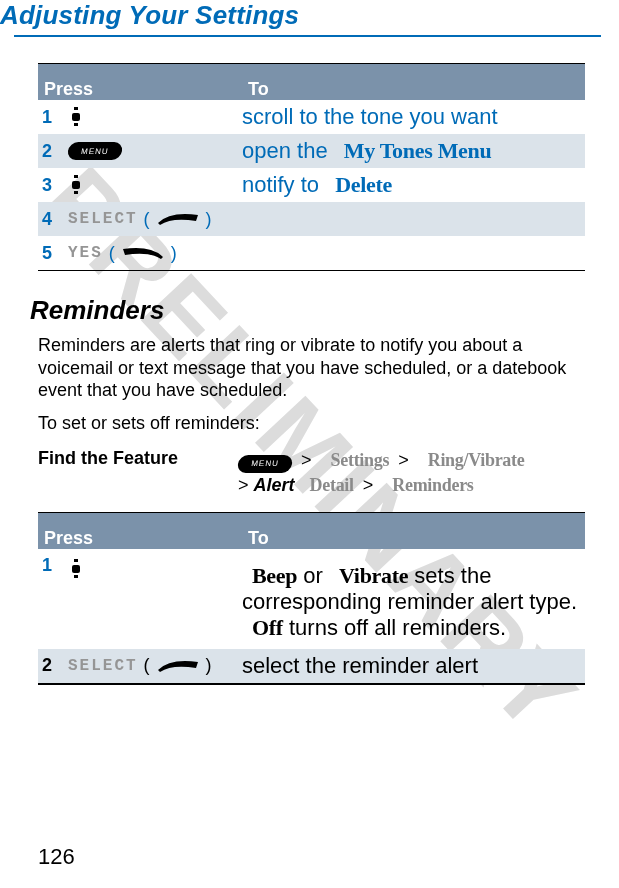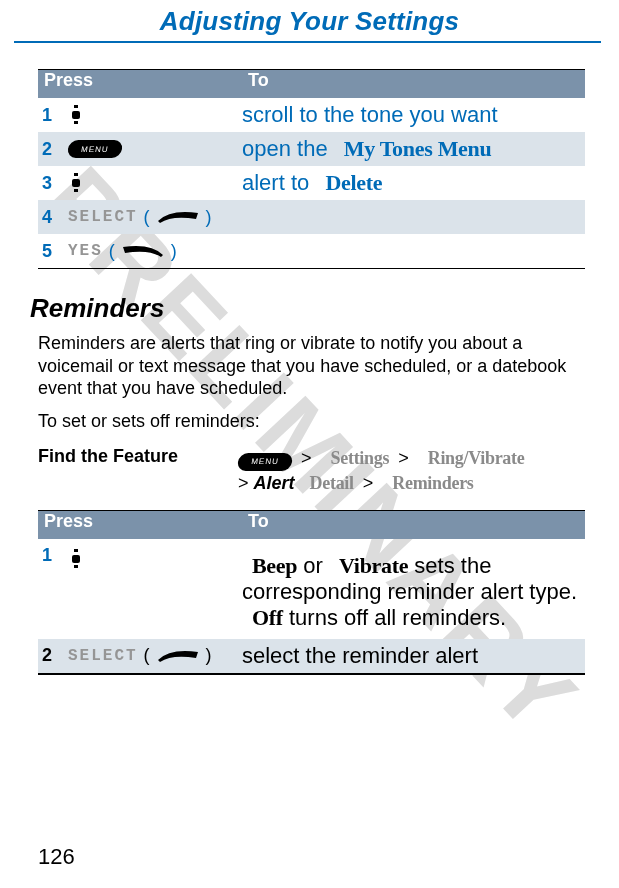--- a/index.html
+++ b/index.html
@@ -38,22 +38,20 @@
     letter-spacing: 4px;
     pointer-events: none;
     user-select: none;
     z-index: 0;
     font-family: "Helvetica Neue", Helvetica, Arial, sans-serif;
     font-stretch: condensed;
   }
   .header {
     position: relative;
     z-index: 1;
-    text-align: center;
-    padding-top: 6px;
     padding-bottom: 4px;
   }
   .header-title {
     font-style: italic;
     font-weight: 700;
     color: var(--accent);
     font-size: 26px;
     letter-spacing: 0.2px;
   }
   .header-rule {
@@ -73,22 +71,22 @@
   }
   .steps.compact2 {
     border-bottom: 2px solid #000;
   }
   .steps-head {
     background: var(--header-bg);
     color: #fff;
     display: flex;
     font-weight: 700;
     font-size: 18px;
-    height: 28px;
-    align-items: flex-start;
+    height: 36px;
+    align-items: flex-end;
   }
   .steps-head .col-press { width: 200px; padding-left: 6px; }
   .steps-head .col-to { padding-left: 4px; }
   .step-row {
     display: flex;
     align-items: center;
     min-height: 30px;
     padding: 2px 0;
   }
   .step-row.alt { background: var(--row-alt); }
@@ -251,21 +249,21 @@
           <span>open the </span><span class="mono">My Tones Menu</span>
         </div>
       </div>
 
       <div class="step-row">
         <div class="step-num">3</div>
         <div class="step-press">
             <span class="icon-scroll"></span>
           </div>
         <div class="step-desc">
-          <span>alert to </span><span class="mono">Delete</span>
+          <span>notify to </span><span class="mono">Delete</span>
         </div>
       </div>
 
       <div class="step-row alt">
         <div class="step-num">4</div>
         <div class="step-press">
           <span class="softlabel">SELECT</span>
           <span class="paren">(</span>
           <span class="icon-softkey">
             <svg viewBox="0 0 44 16">

